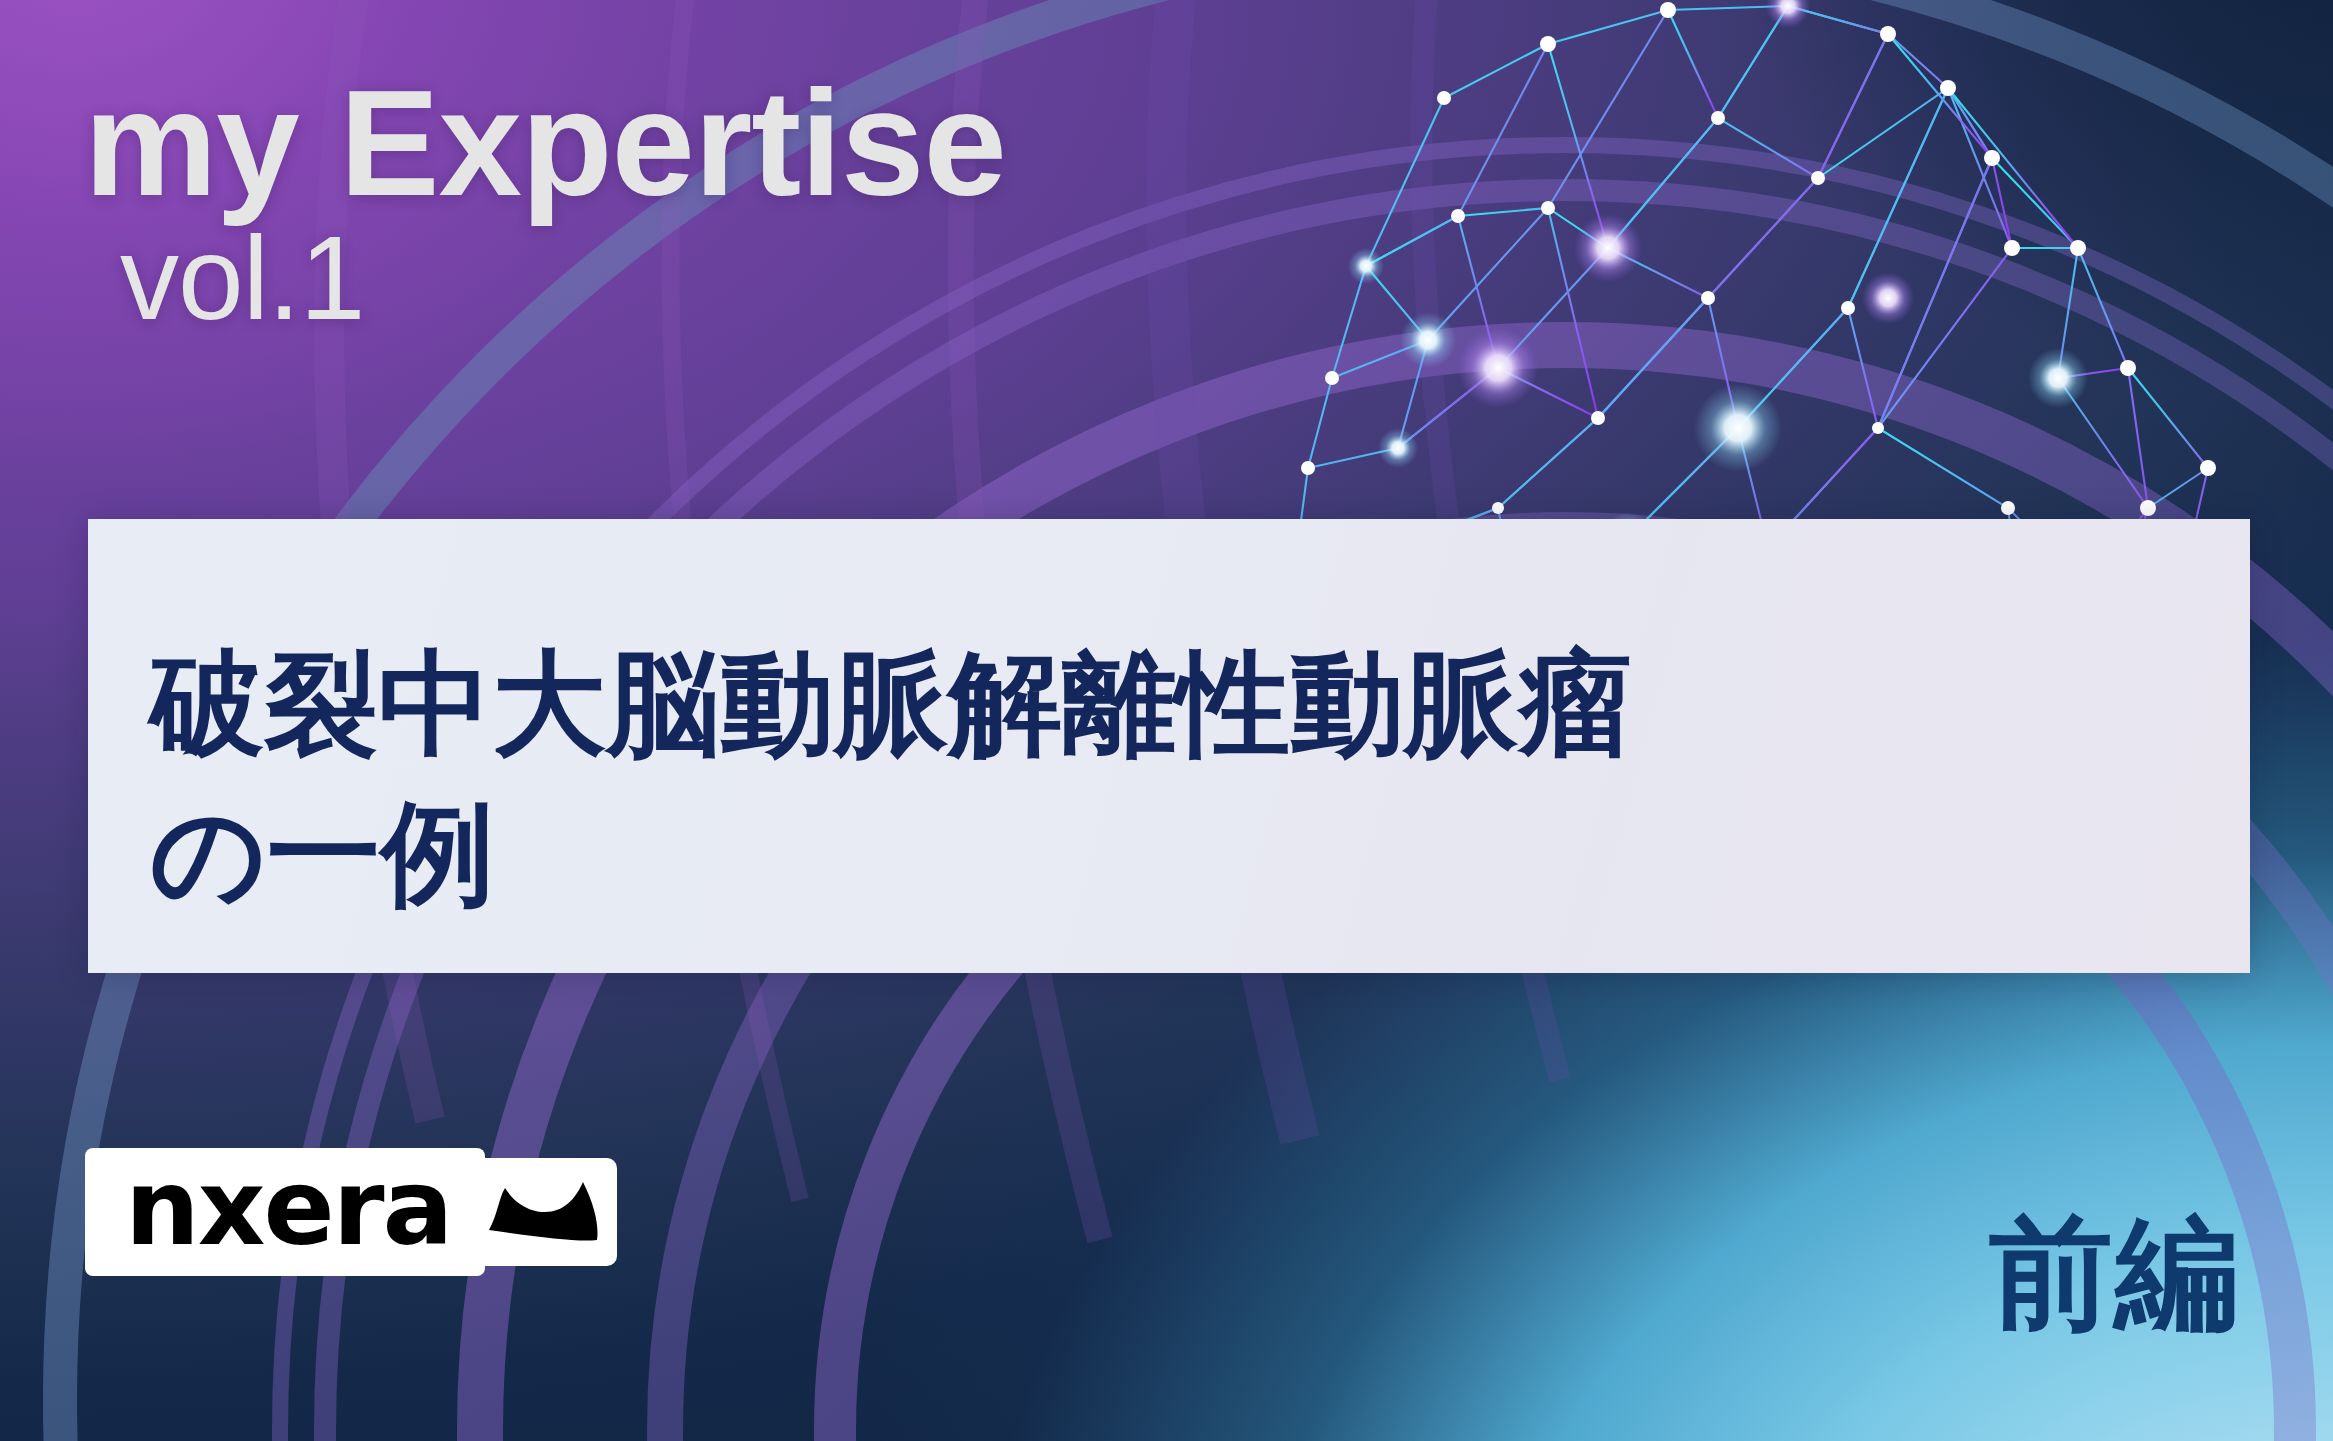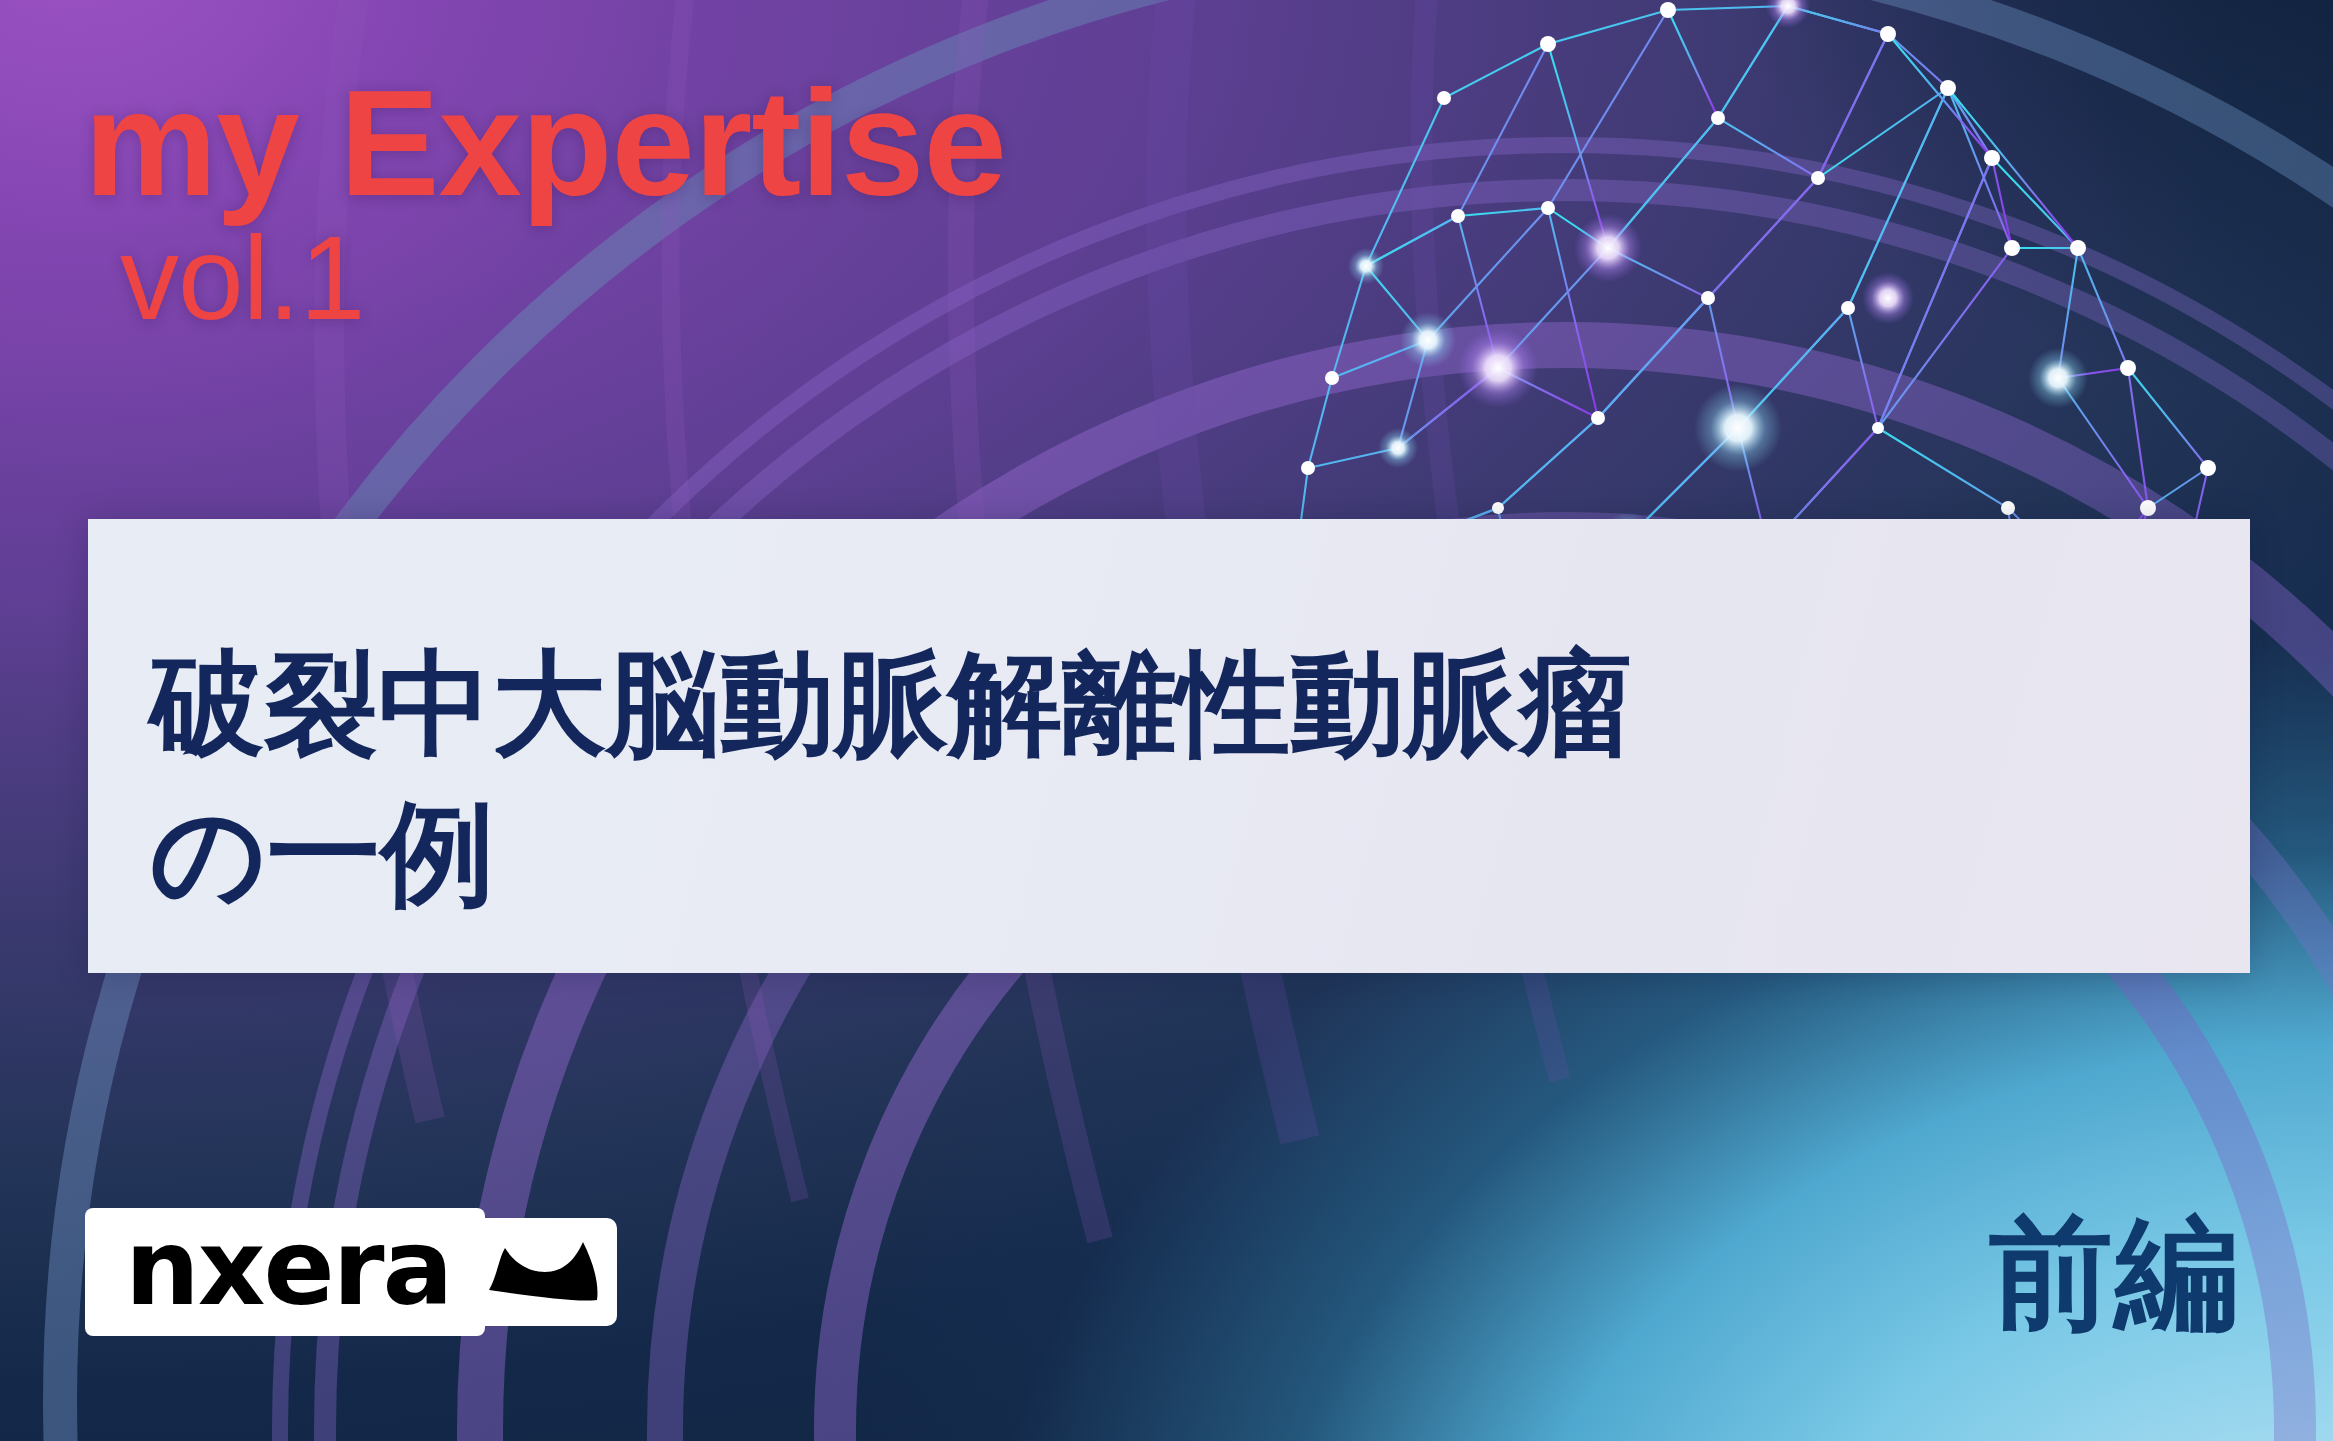--- a/index.html
+++ b/index.html
@@ -36,21 +36,21 @@
   .rings { position:absolute; inset:0; }
   .rings svg { position:absolute; inset:0; width:100%; height:100%; }
 
   
   .brain { position:absolute; left:1248px; top:-52px; width:1090px; height:830px; }
   .brain svg { width:100%; height:100%; overflow:visible; }
 
   
   .headline {
     position:absolute; left:84px; top:68px;
-    color:#ef4444;
+    color:#e5e5e5;
     line-height:1.0;
     letter-spacing:-1px;
     text-shadow:0 2px 14px rgba(30,10,60,0.25);
   }
   .headline .l1 { font-size:150px; font-weight:700; display:block; }
   .headline .l2 { font-size:118px; font-weight:400; display:block; margin-top:1px; margin-left:36px; }
 
   
   .panel {
     position:absolute; left:88px; top:519px;
@@ -62,21 +62,21 @@
     position:absolute; left:62px; top:110px; right:40px;
     color:#14275c;
     font-size:114px;
     font-weight:700;
     line-height:1.32;
     letter-spacing:0px;
   }
   .panel-title .line { display:block; }
 
   
-  .logo { position:absolute; left:85px; top:1208px; height:128px; display:flex; align-items:center;text-align:center; }
+  .logo { position:absolute; left:85px; top:1148px; height:128px; display:flex; align-items:center;text-align:center; }
   .logo-word {
     background:#ffffff;
     border-radius:8px;
     height:128px;
     padding:0 34px 0 40px;
     display:flex; align-items:center; justify-content:center;
     position:relative; z-index:2;
   }
   .logo-word span {
     font-family:"DejaVu Sans", sans-serif;

